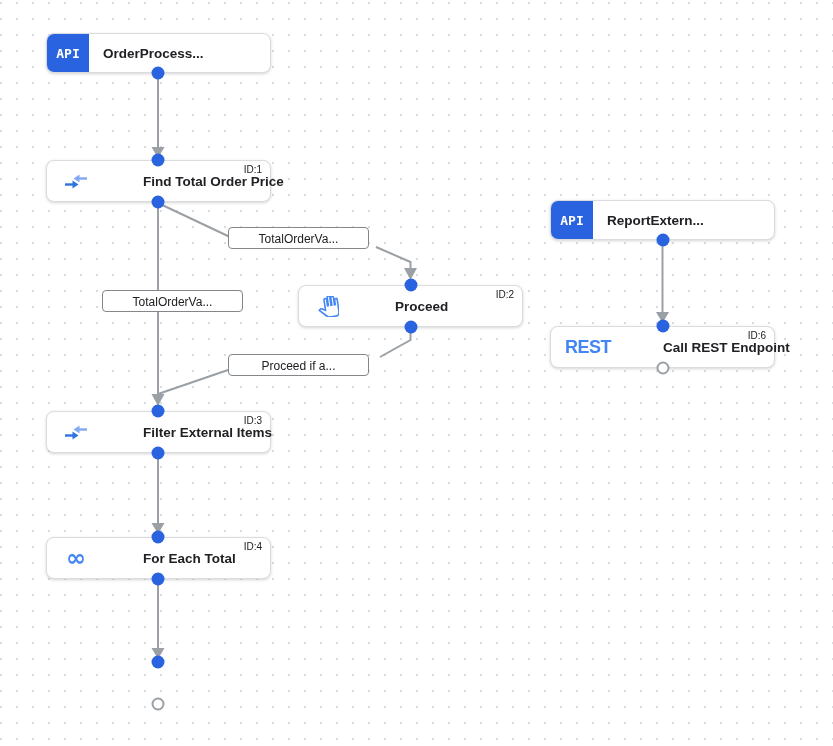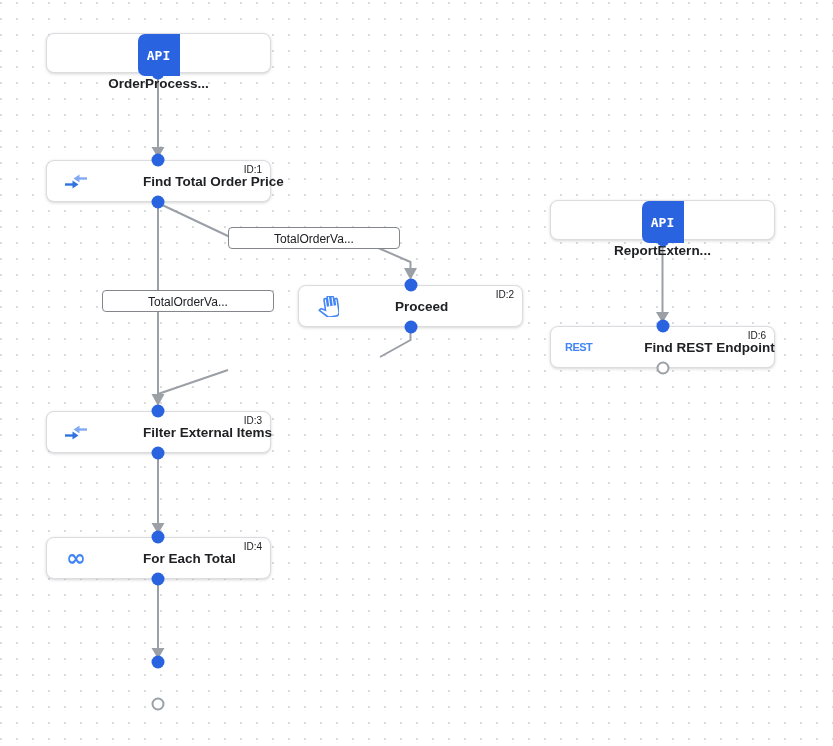--- a/index.html
+++ b/index.html
@@ -19,48 +19,48 @@
     background:#ffffff;border:1px solid #dadce0;border-radius:8px;
     box-shadow:0 1px 3px rgba(60,64,67,.22);
     display:flex;align-items:center;box-sizing:border-box;
   }
   .node .title{
     font-size:13.5px;font-weight:bold;color:#202124;white-space:nowrap;margin-left:40px;
   }
   .node .node-id{
     position:absolute;top:3px;right:8px;font-size:10px;color:#202124;
   }
-  .node.trigger{height:40px;padding:0;flex-direction:column;}
+  .node.trigger{height:40px;padding:0;}
   .badge{
     width:42px;height:100%;background:#2a63e0;border-radius:7px 0 0 7px;
     display:flex;align-items:center;justify-content:center;flex:0 0 42px;
     color:#ffffff;font-family:"DejaVu Sans Mono",monospace;
     font-weight:bold;font-size:13px;letter-spacing:0;
   }
-  .node.trigger .title{margin-left:0;}
+  .node.trigger .title{margin-left:14px;}
   .node.task{padding:0 14px;}
   .icon-box{
     width:30px;flex:0 0 30px;display:flex;align-items:center;justify-content:center;
     margin-right:12px;
   }
   .rest-badge{
-    color:#4285f4;font-weight:bold;font-size:11px;letter-spacing:-0.5px;
+    color:#4285f4;font-weight:bold;font-size:18px;letter-spacing:-0.5px;
     flex:0 0 auto;margin-right:12px;
   }
   .infinity{
     color:#4285f4;font-weight:bold;font-size:24px;line-height:18px;
     font-family:"DejaVu Sans",sans-serif;
   }
   .port{
     position:absolute;z-index:3;width:13px;height:13px;border-radius:50%;
     background:#2a63e0;transform:translate(-50%,-50%);box-sizing:border-box;
   }
   .port.open{background:#ffffff;border:2px solid #9aa0a6;}
   .edge-label{
-    position:absolute;z-index:2;width:172px;height:22px;
+    position:absolute;z-index:2;width:141px;height:22px;
     background:#ffffff;border:1px solid #83878b;border-radius:4px;
     font-size:12px;color:#202124;text-align:center;line-height:22px;
     box-sizing:border-box;white-space:nowrap;overflow:hidden;
   }
 </style>
 </head>
 <body>
 
 <div class="canvas">
 
@@ -91,20 +91,21 @@
       <polygon class="edge-arrow" points="151.5,648 164.5,648 158,659"></polygon>
     </g>
     <g>
       <path class="edge-line" d="M662.5,240 L662.5,313"></path>
       <polygon class="edge-arrow" points="656,312 669,312 662.5,323"></polygon>
     </g>
   </svg>
 
   <div class="edge-label" style="left:228px;top:227px">TotalOrderVa...</div>
   <div class="edge-label" style="left:102px;top:290px">TotalOrderVa...</div>
+  <div class="edge-label" style="left:228px;top:354px">Proceed if a...</div>
 
   <div class="node trigger" style="left:46px;top:33px">
     <div class="badge">API</div>
     <span class="title">OrderProcess...</span>
   </div>
 
   <div class="node task" style="left:46px;top:160px">
     <span class="node-id">ID:1</span>
     <span class="icon-box">
       <svg width="24" height="15" viewBox="0 0 24 15">
@@ -150,21 +151,21 @@
 
 
   <div class="node trigger" style="left:550px;top:200px">
     <div class="badge">API</div>
     <span class="title">ReportExtern...</span>
   </div>
 
   <div class="node task" style="left:550px;top:326px">
     <span class="node-id">ID:6</span>
     <span class="rest-badge">REST</span>
-    <span class="title">Find REST Endpoint</span>
+    <span class="title">Call REST Endpoint</span>
   </div>
 
   <div class="port" style="left:158px;top:73px"></div>
   <div class="port" style="left:158px;top:160px"></div>
   <div class="port" style="left:158px;top:202px"></div>
   <div class="port" style="left:410.5px;top:285px"></div>
   <div class="port" style="left:410.5px;top:327px"></div>
   <div class="port" style="left:158px;top:411px"></div>
   <div class="port" style="left:158px;top:453px"></div>
   <div class="port" style="left:158px;top:537px"></div>

